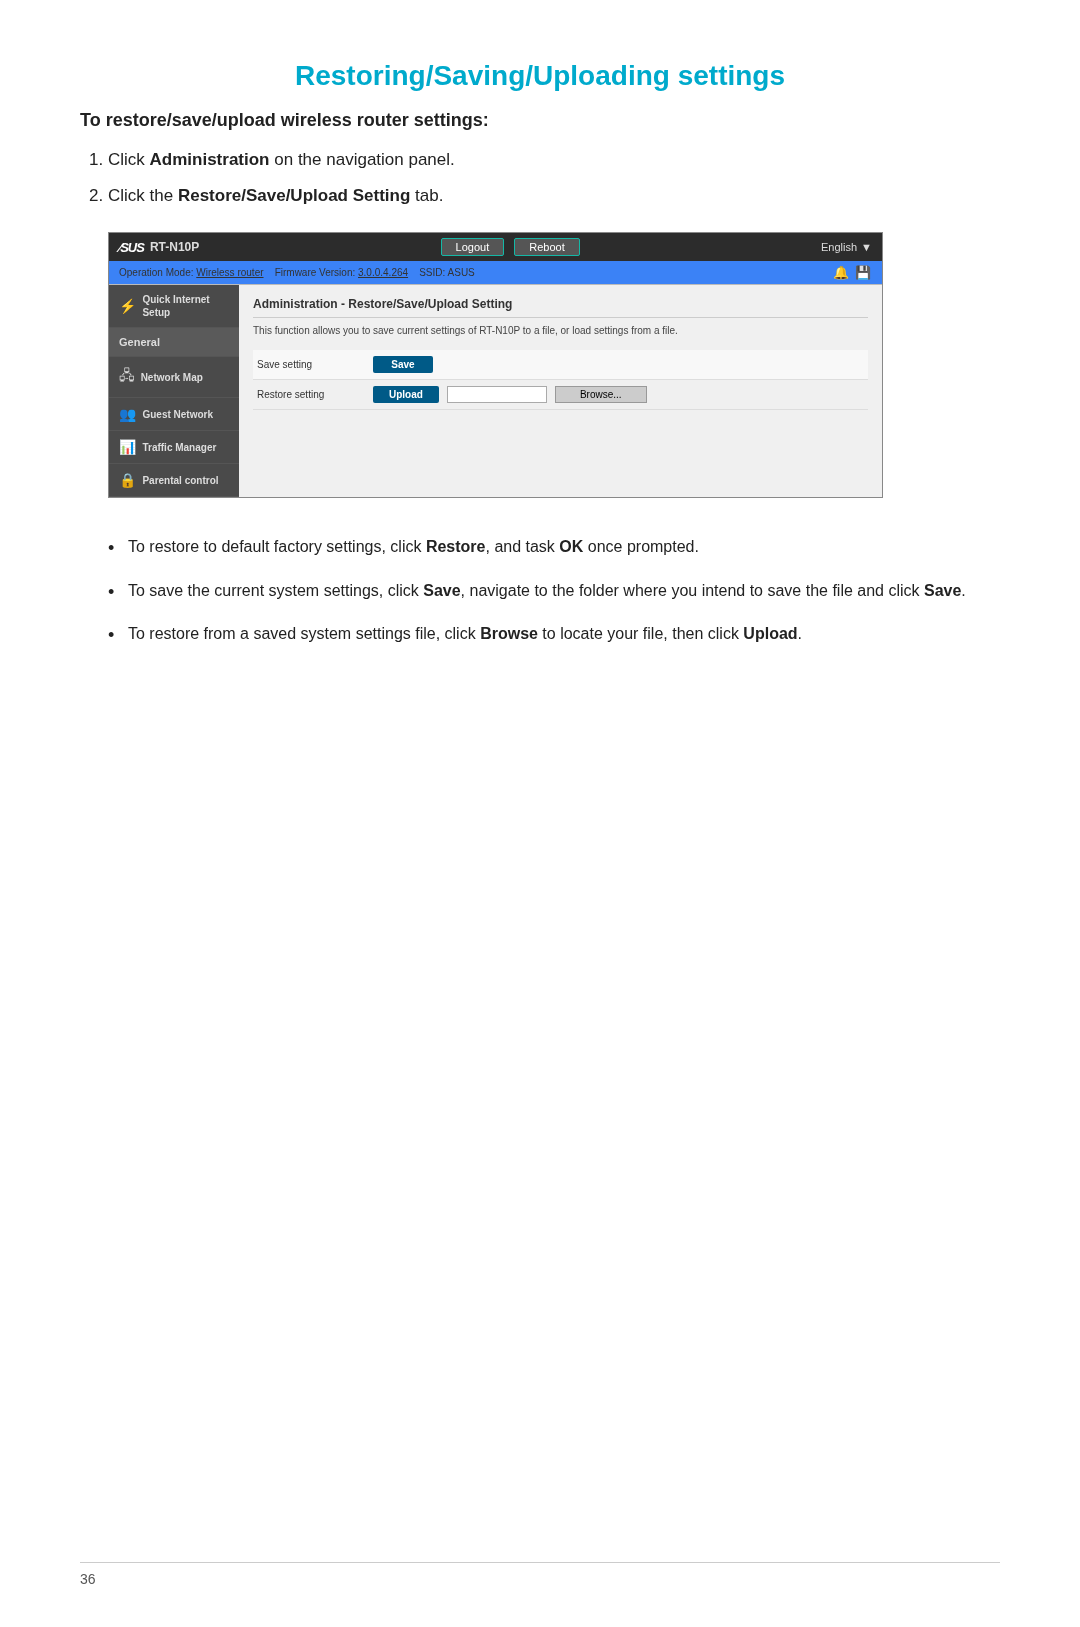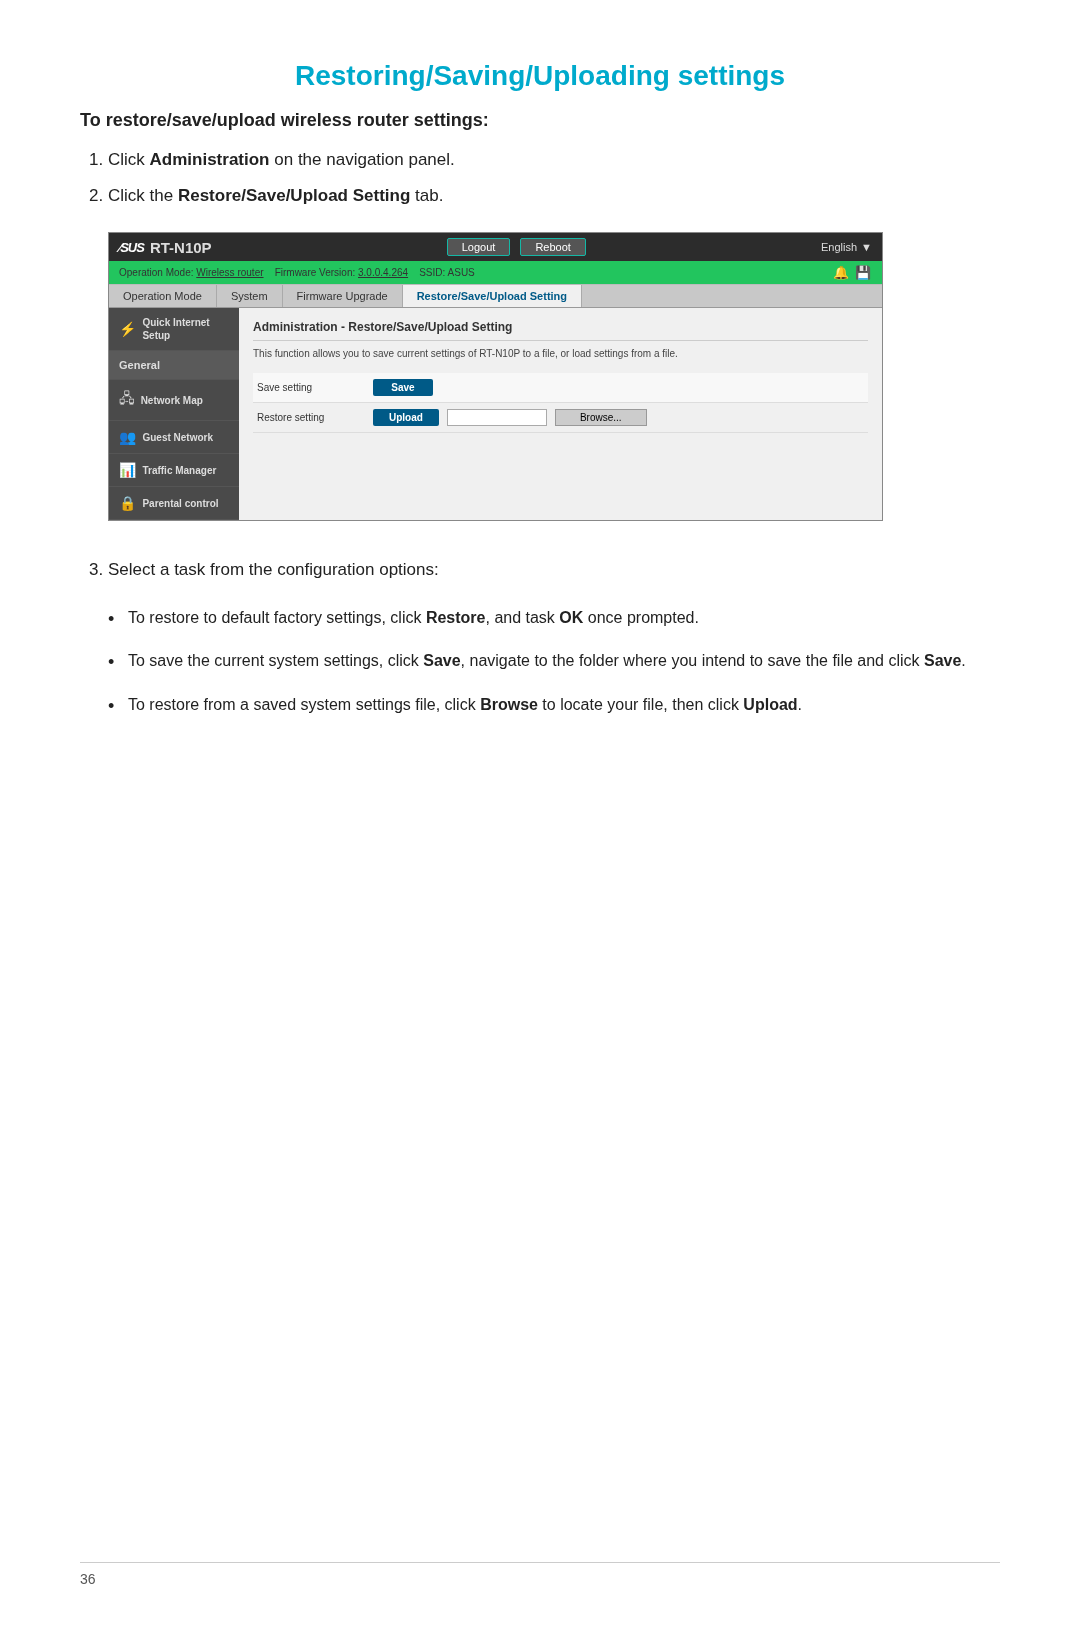--- a/index.html
+++ b/index.html
@@ -68,21 +68,21 @@
     .brand-logo {
       color: #fff;
       font-size: 13px;
       font-weight: bold;
       font-style: italic;
       letter-spacing: -1px;
     }
 
     .model-name {
       color: #ddd;
-      font-size: 15px;
+      font-size: 12px;
       font-weight: bold;
     }
 
     .router-header-buttons {
       display: flex;
       gap: 10px;
     }
 
     .header-btn {
       background: #555;
@@ -97,21 +97,21 @@
     .router-lang {
       display: flex;
       align-items: center;
       gap: 4px;
       color: #ddd;
       font-size: 11px;
     }
 
     
     .router-status-bar {
-      background: #22c55e;
+      background: #3b82f6;
       padding: 4px 10px;
       font-size: 10px;
       color: #333;
       border-bottom: 1px solid #bbb;
       display: flex;
       align-items: center;
       justify-content: space-between;
     }
 
     .status-icons {
@@ -349,26 +349,20 @@
       &nbsp;&nbsp;
       <span>SSID:</span>
       <span>ASUS</span>
     </div>
     <div class="status-icons">
       <span>🔔</span>
       <span>💾</span>
     </div>
   </div>
 
-  <div class="router-tabs">
-    <div class="router-tab">Operation Mode</div>
-    <div class="router-tab">System</div>
-    <div class="router-tab">Firmware Upgrade</div>
-    <div class="router-tab active">Restore/Save/Upload Setting</div>
-  </div>
 
   <div class="router-main">
 
     <div class="router-sidebar">
       <div class="sidebar-item">
         <span class="sidebar-icon">⚡</span>
         <span class="sidebar-label">Quick Internet<br>Setup</span>
       </div>
       <div class="sidebar-item" style="background:#5a5a5a; font-weight:bold; font-size:11px;">
         <span>General</span>
@@ -412,23 +406,20 @@
             <input class="upload-field" type="text" value="" style="">
             <button class="browse-btn">Browse...</button>
           </div>
         </div>
       </div>
     </div>
   </div>
 </div>
 
 <div class="step3-container">
-  <ol class="steps" start="3">
-    <li>Select a task from the configuration options:</li>
-  </ol>
 
   <ul class="bullets">
     <li>
       <span>To restore to default factory settings, click </span><span class="bold">Restore</span><span>, and task </span><span class="bold">OK</span><span> once prompted.</span>
     </li>
     <li>
       <span>To save the current system settings, click </span><span class="bold">Save</span><span>, navigate to the folder where you intend to save the file and click </span><span class="bold">Save</span><span>.</span>
     </li>
     <li>
       <span>To restore from a saved system settings file, click </span><span class="bold">Browse</span><span> to locate your file, then click </span><span class="bold">Upload</span><span>.</span>

